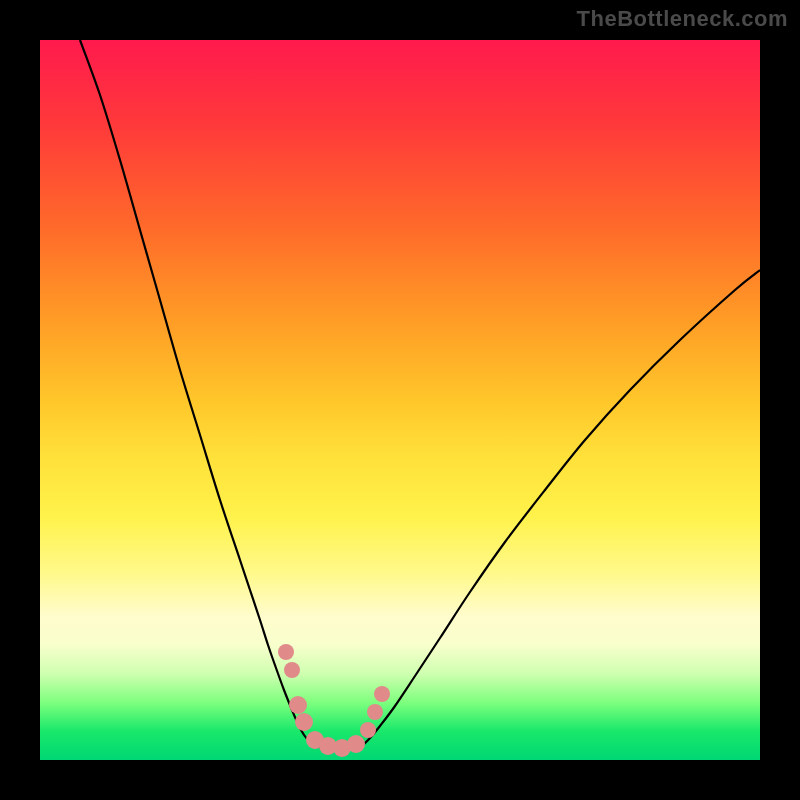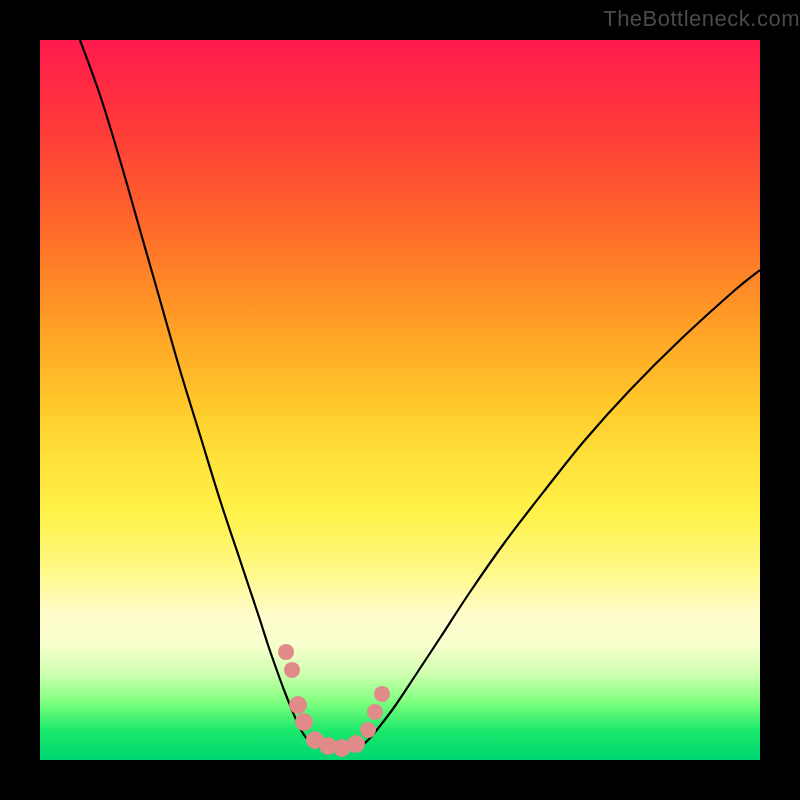--- a/index.html
+++ b/index.html
@@ -37,23 +37,23 @@
       #f8ffcc 84%,
       #cfffb0 88%,
       #7eff7e 92%,
       #19e86a 96%,
       #00d774 100%
     );
   }
   .attribution {
     position: absolute;
     top: 6px;
-    right: 0;
+    right: 12px;
     font-size: 22px;
-    font-weight: 400;
+    font-weight: 700;
     color: #4a4a4a;
     letter-spacing: 0.5px;
     pointer-events: none;
   }
   svg.overlay {
     position: absolute;
     left: 0;
     top: 0;
     width: 720px;
     height: 720px;

